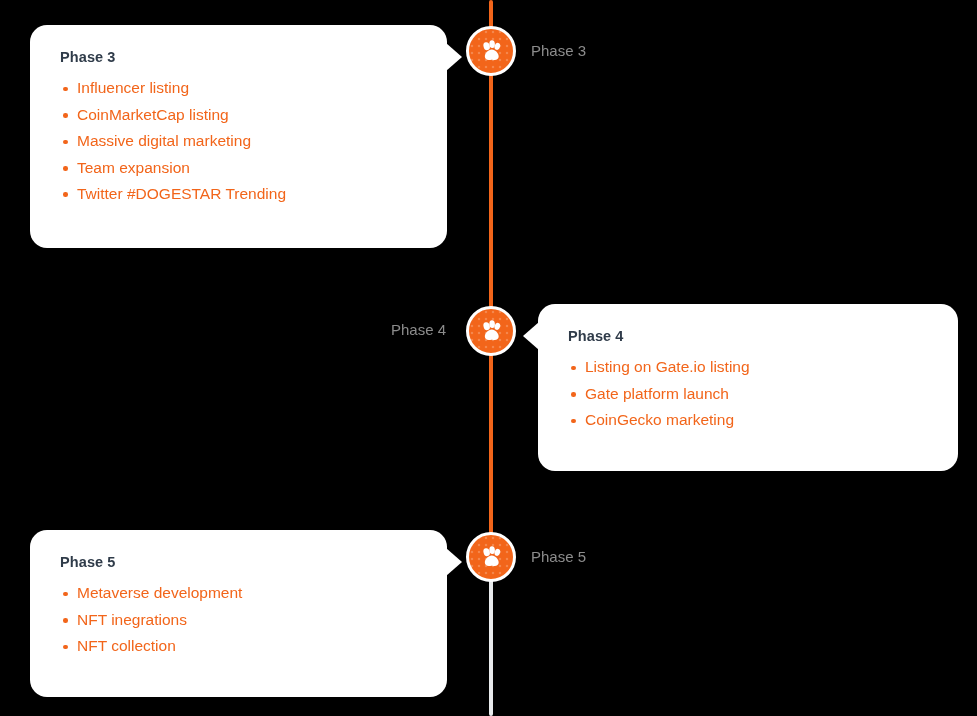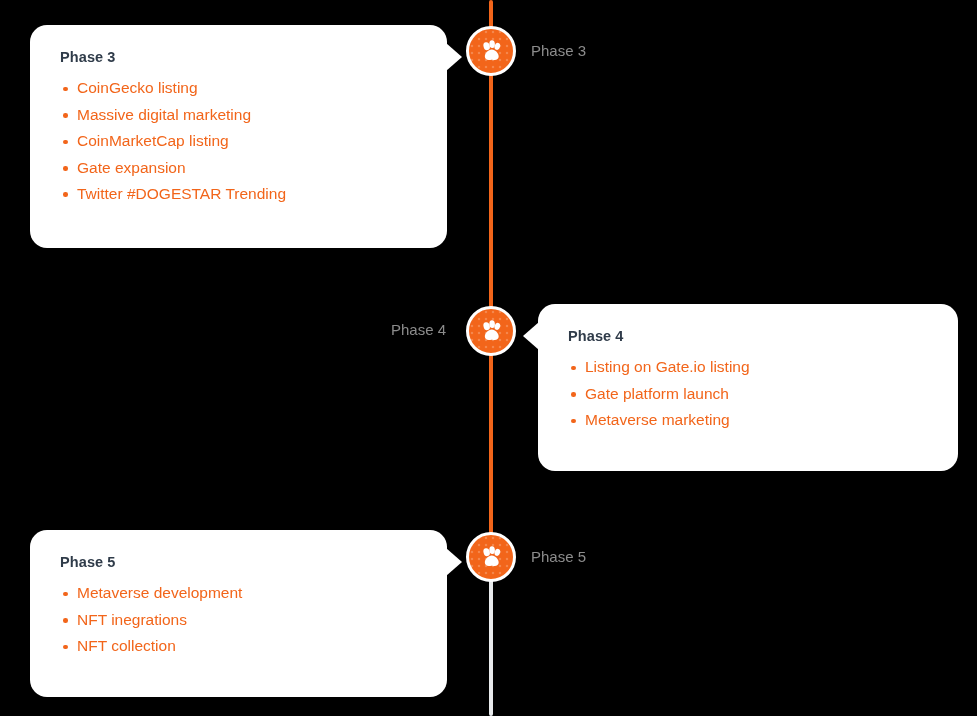--- a/index.html
+++ b/index.html
@@ -149,24 +149,24 @@
         <path d="M32.6 27.5c8.6 0 16.4 9.2 16.4 16.6 0 5.4-4.2 8.2-9.3 8.2-3.1 0-5-0.9-7.1-0.9s-4 0.9-7.1 0.9c-5.1 0-9.3-2.8-9.3-8.2 0-7.4 7.8-16.6 16.4-16.6z" fill="#ffffff"></path>
       </svg>
     </span>
   </div>
   <div class="spine-label right" style="top:43px;">Phase 3</div>
 
   <div class="card point-right" id="card-phase3">
     <div class="tail"></div>
     <div class="card-title">Phase 3</div>
     <ul class="card-list">
-      <li>CoinGecko listing</li>
+      <li>Influencer listing</li>
+      <li>CoinMarketCap listing</li>
       <li>Massive digital marketing</li>
-      <li>CoinMarketCap listing</li>
-      <li>Gate expansion</li>
+      <li>Team expansion</li>
       <li>Twitter #DOGESTAR Trending</li>
     </ul>
   </div>
 
   <div class="marker" style="top:331px;">
     <span>
       <svg viewBox="0 0 64 64" aria-hidden="true">
         <ellipse cx="20.5" cy="19.5" rx="7.4" ry="9.6" transform="rotate(-16 20.5 19.5)" fill="#ffffff"></ellipse>
         <ellipse cx="33.5" cy="14.5" rx="6.6" ry="9.4" transform="rotate(-3 33.5 14.5)" fill="#ffffff"></ellipse>
         <ellipse cx="45.8" cy="19.8" rx="6.4" ry="8.6" transform="rotate(17 45.8 19.8)" fill="#ffffff"></ellipse>
@@ -175,21 +175,21 @@
     </span>
   </div>
   <div class="spine-label left" style="top:322px;">Phase 4</div>
 
   <div class="card point-left" id="card-phase4">
     <div class="tail"></div>
     <div class="card-title">Phase 4</div>
     <ul class="card-list">
       <li>Listing on Gate.io listing</li>
       <li>Gate platform launch</li>
-      <li>Metaverse marketing</li>
+      <li>CoinGecko marketing</li>
     </ul>
   </div>
 
   <div class="marker" style="top:557px;">
     <span>
       <svg viewBox="0 0 64 64" aria-hidden="true">
         <ellipse cx="20.5" cy="19.5" rx="7.4" ry="9.6" transform="rotate(-16 20.5 19.5)" fill="#ffffff"></ellipse>
         <ellipse cx="33.5" cy="14.5" rx="6.6" ry="9.4" transform="rotate(-3 33.5 14.5)" fill="#ffffff"></ellipse>
         <ellipse cx="45.8" cy="19.8" rx="6.4" ry="8.6" transform="rotate(17 45.8 19.8)" fill="#ffffff"></ellipse>
         <path d="M32.6 27.5c8.6 0 16.4 9.2 16.4 16.6 0 5.4-4.2 8.2-9.3 8.2-3.1 0-5-0.9-7.1-0.9s-4 0.9-7.1 0.9c-5.1 0-9.3-2.8-9.3-8.2 0-7.4 7.8-16.6 16.4-16.6z" fill="#ffffff"></path>

